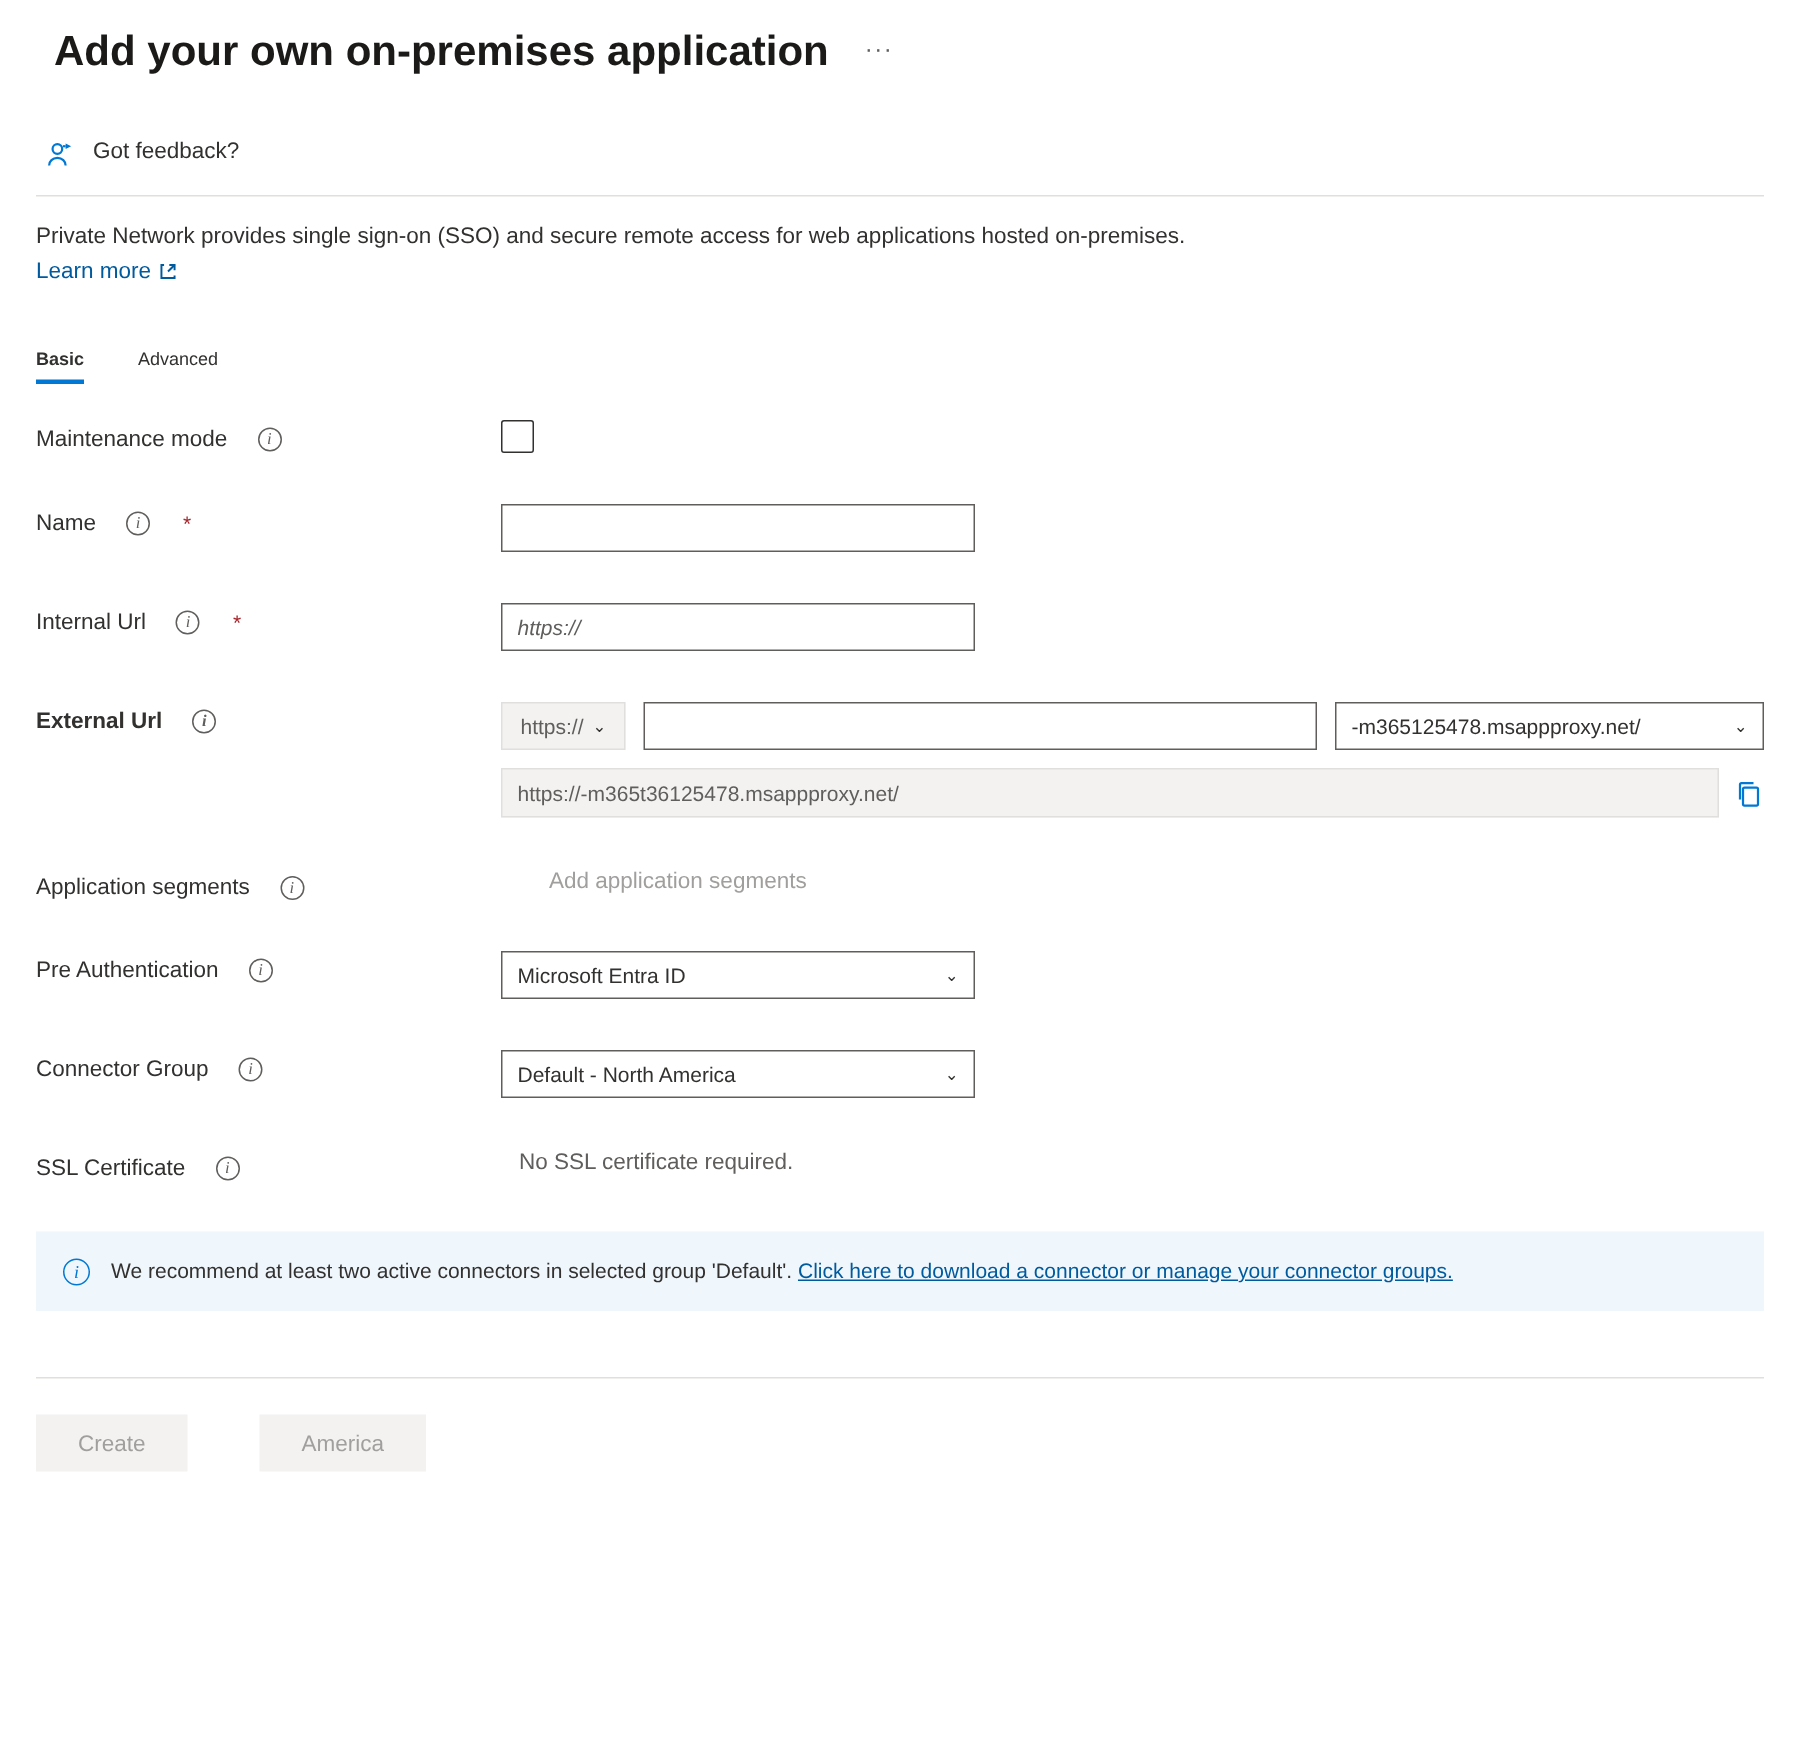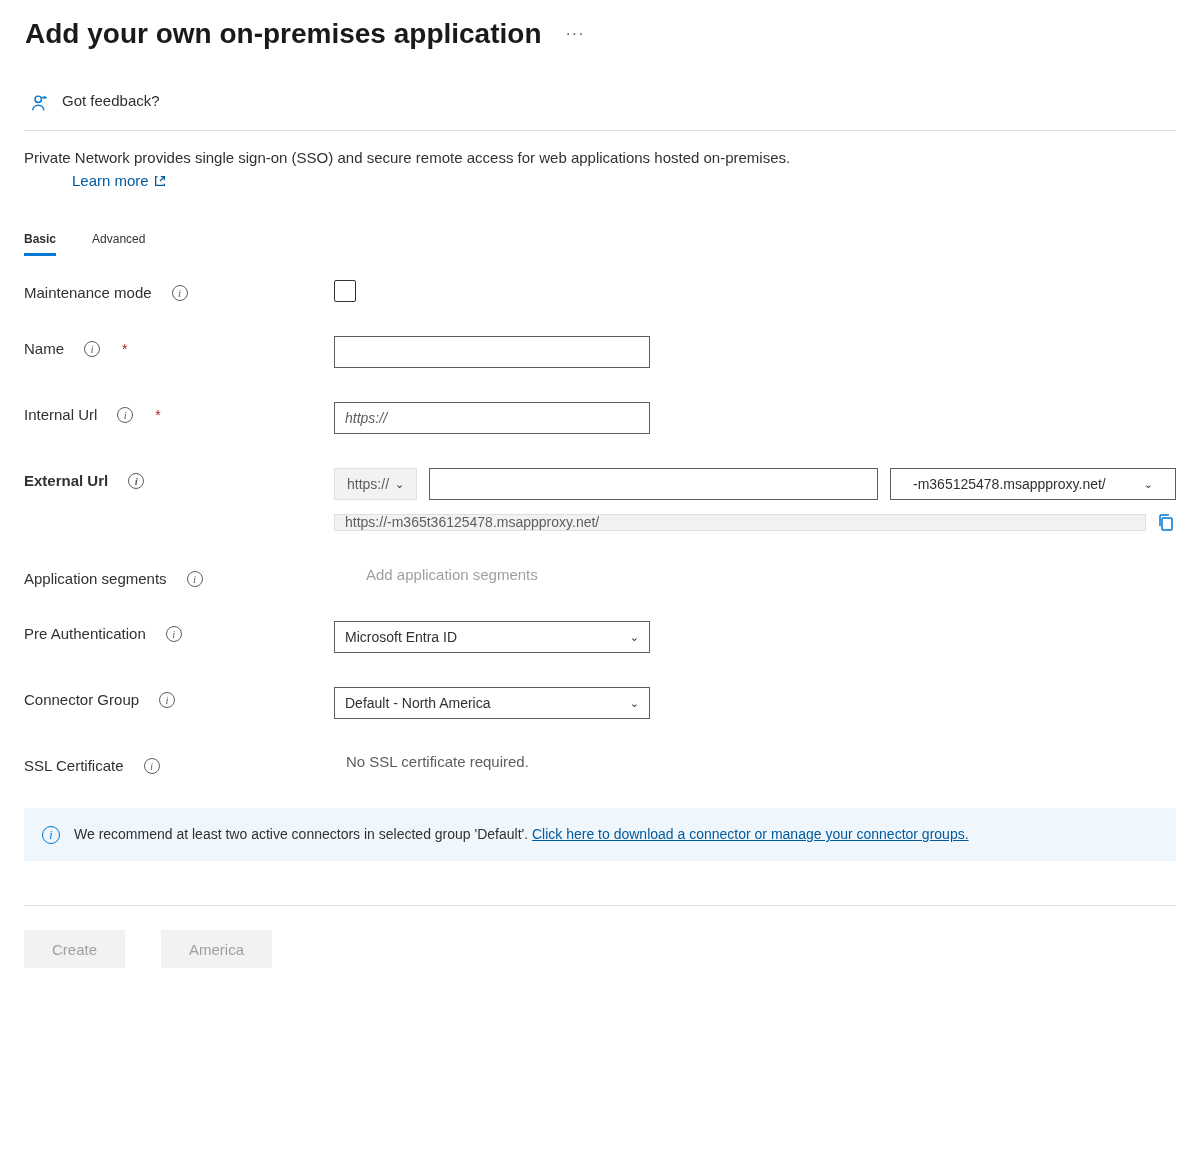--- a/index.html
+++ b/index.html
@@ -5,31 +5,31 @@
   * { box-sizing: border-box; }
   body {
     margin: 0;
     padding: 18px 24px;
     font-family: "Segoe UI", -apple-system, sans-serif;
     color: #323130;
     background: #fff;
     font-size: 14px;
   }
   .header-row { display: flex; align-items: center; gap: 24px; }
-  .page-title { font-size: 28px; font-weight: 600; margin: 0 0 28px 1px; color: #1b1a19; }
+  .page-title { font-size: 28px; font-weight: 600; margin: 0 0 28px 12px; color: #1b1a19; }
   .more-dots { font-size: 16px; color: #605e5c; cursor: pointer; margin-bottom: 28px; letter-spacing: 1px; }
   .feedback-row {
     display: flex; align-items: flex-start; gap: 10px;
     padding: 14px 0 16px 6px;
     border-bottom: 1px solid #e1dfdd;
   }
   .feedback-icon { width: 22px; height: 22px; flex: 0 0 22px; }
   .feedback-text { color: #323130; font-size: 15px; }
   .desc-block { padding: 16px 0 0 0; font-size: 15px; color: #323130; line-height: 1.5; }
-  .learn-more { color: #005a9e; text-decoration: none; display: inline-flex; align-items: center; gap: 4px; margin-left: 48px; }
+  .learn-more { color: #005a9e; text-decoration: none; display: inline-flex; align-items: center; gap: 4px; }
   .tabs { display: flex; gap: 36px; margin: 34px 0 24px 0; border-bottom: 0; }
   .tab { font-size: 12px; padding: 6px 0 10px 0; cursor: pointer; color: #323130; position: relative; }
   .tab.active { font-weight: 600; }
   .tab.active::after {
     content: ""; position: absolute; left: 0; right: 0; bottom: 0;
     height: 3px; background: #0078d4;
   }
   .form-row {
     display: flex; align-items: flex-start; gap: 0;
     margin: 0 0 34px 0;
@@ -69,48 +69,48 @@
   .chev { font-size: 11px; color: #323130; }
   .ext-row1 { display: flex; gap: 12px; align-items: stretch; }
   .proto-box {
     background: #f3f2f1; border: 1px solid #e1dfdd;
     height: 32px; display: flex; align-items: center; gap: 6px;
     padding: 0 12px; color: #605e5c; font-size: 14px;
   }
   .ext-mid { flex: 1; height: 32px; border: 1px solid #605e5c; }
   .ext-suffix {
     height: 32px; border: 1px solid #605e5c; display: flex; align-items: center;
-    justify-content: space-between; padding: 0 22px; min-width: 286px;
+    justify-content: space-between; padding: 0 10px; min-width: 286px;
     cursor: pointer; font-size: 14px;
   }
   .ext-row2 {
     display: flex; gap: 10px; align-items: center; margin-top: 12px;
   }
   .ext-full {
     flex: 1; background: #f3f2f1; border: 1px solid #e1dfdd;
-    height: 17px; display: flex; align-items: center; padding: 0 10px;
+    height: 33px; display: flex; align-items: center; padding: 0 10px;
     color: #605e5c; font-size: 14px;
   }
   .copy-icon { width: 20px; height: 20px; cursor: pointer; color: #0078d4; flex: 0 0 20px; }
   .placeholder-text { color: #a19f9d; font-size: 15px; margin-left: 32px; }
   .static-text { color: #605e5c; font-size: 15px; margin-left: 12px; }
   .info-banner {
     background: #eff6fc; border: 0; padding: 16px 18px;
     display: flex; gap: 14px; align-items: flex-start;
     margin-top: 8px; line-height: 1.5;
   }
   .info-banner .banner-icon {
     width: 18px; height: 18px; border: 1.5px solid #0078d4; border-radius: 50%;
     display: flex; align-items: center; justify-content: center;
     color: #0078d4; font-size: 12px; font-style: italic; font-family: Georgia, serif;
     flex: 0 0 18px; margin-top: 2px;
   }
   .banner-link { color: #005a9e; text-decoration: underline; cursor: pointer; }
   .footer-sep { border: none; border-top: 1px solid #e1dfdd; margin: 44px 0 24px 0; }
-  .footer-btns { display: flex; gap: 36px; }
+  .footer-btns { display: flex; gap: 48px; }
   .btn {
     height: 38px; padding: 0 28px; border: none; background: #f3f2f1;
     color: #a19f9d; font-size: 15px; cursor: pointer; font-family: inherit;
   }
   .open-icon { width: 14px; height: 14px; display: inline-block; }
 </style>
 </head>
 <body>
 
 <div class="header-row">

